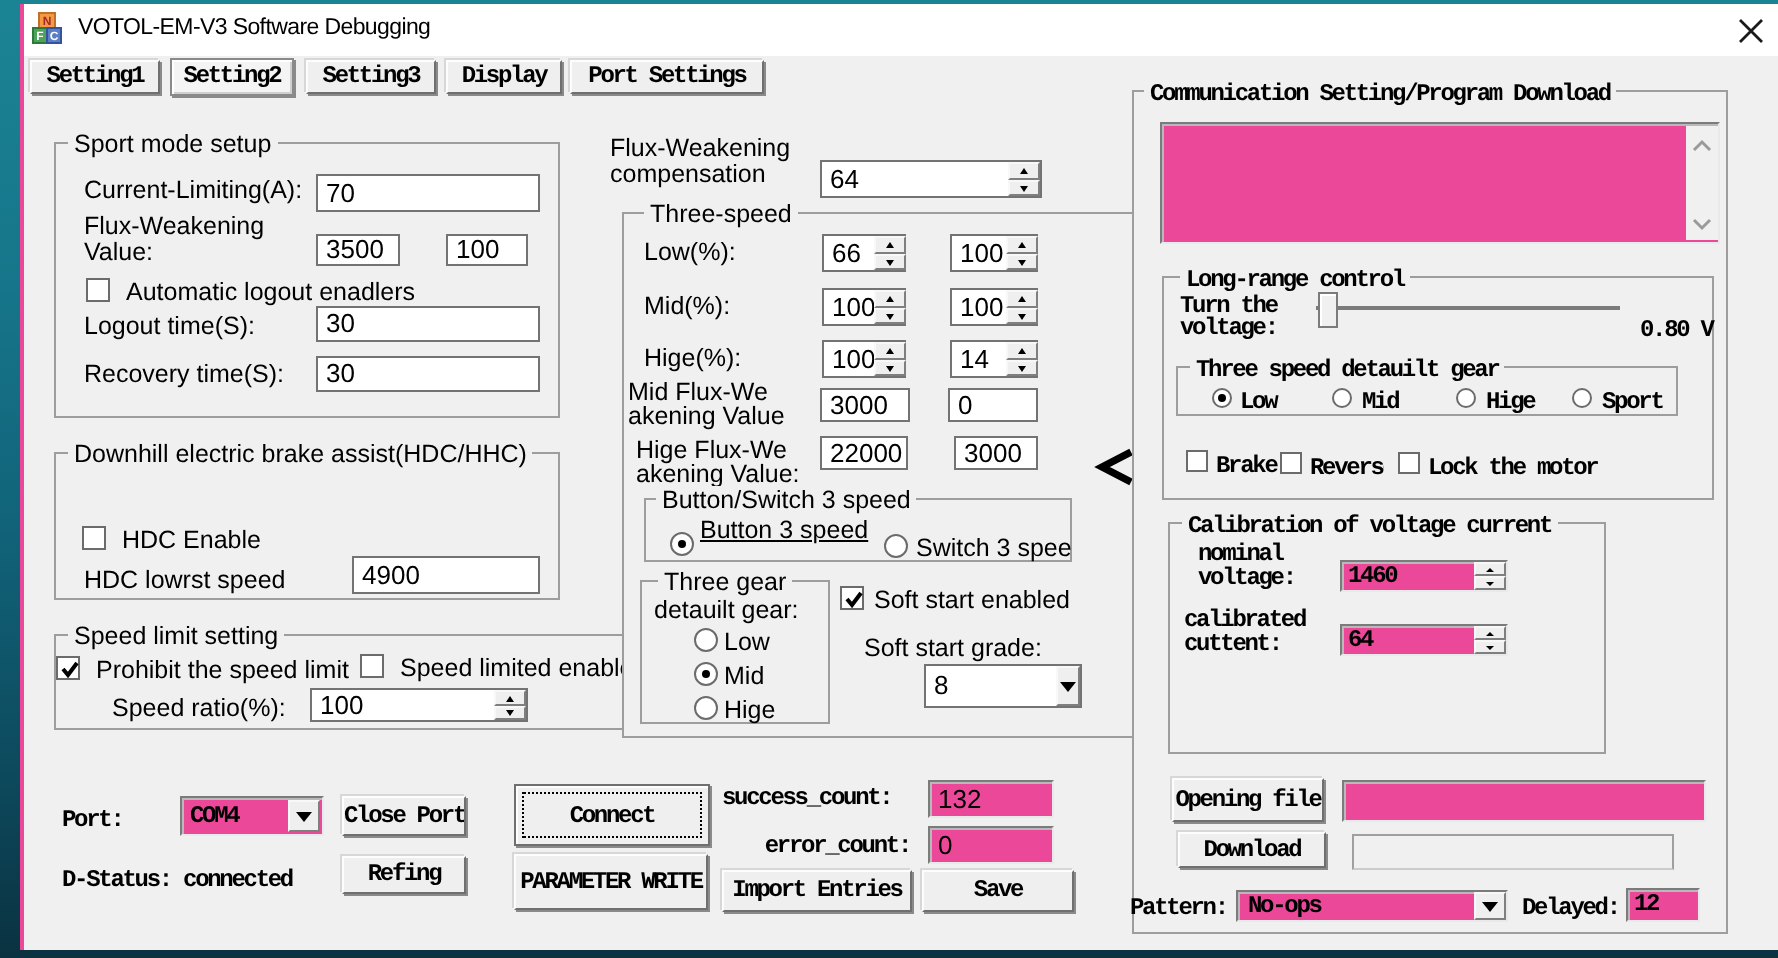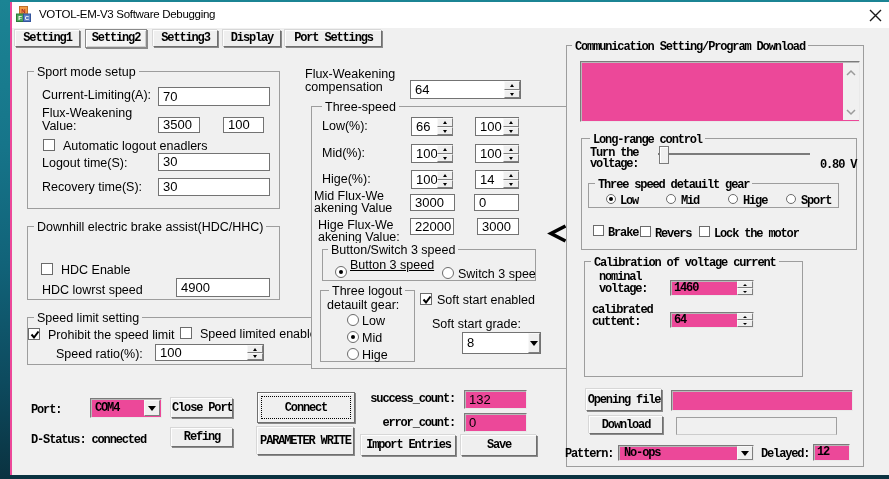--- a/index.html
+++ b/index.html
@@ -198,21 +198,21 @@
 
 <div class="grp" style="left:322px; top:249px; width:214px; height:32px;">
     <span class="t s" style="left:5px;">Button/Switch 3 speed</span>
   </div>
 <div class="rd sel" style="left:335px; top:266px;"></div>
 <div class="lbl s" style="left:350px; top:258px;text-decoration:underline;">Button 3 speed</div>
 <div class="rd" style="left:442px; top:267px;"></div>
 <div class="lbl s" style="left:458px; top:267px; width:78px; overflow:hidden;">Switch 3 speed</div>
 
 <div class="grp" style="left:320px; top:290px; width:95px; height:72px;">
-    <span class="t s" style="left:8px;">Three logout</span>
+    <span class="t s" style="left:8px;">Three gear</span>
   </div>
 <div class="lbl s" style="left:327px; top:298px;">detauilt gear:</div>
 <div class="rd" style="left:347px; top:314px;"></div>
 <div class="lbl s" style="left:362px; top:314px;">Low</div>
 <div class="rd sel" style="left:347px; top:331px;"></div>
 <div class="lbl s" style="left:362px; top:331px;">Mid</div>
 <div class="rd" style="left:347px; top:348px;"></div>
 <div class="lbl s" style="left:362px; top:348px;">Hige</div>
 
 <div class="cb" style="left:420px; top:293px;"></div>
@@ -300,19 +300,19 @@
 <div class="cmb-btn" style="left:144px; top:400px; width:16px; height:16px;"></div>
 <div class="btn m" style="left:171px; top:398px; width:62px; height:20px; line-height:18px;">Close Port</div>
 <div class="lbl m" style="left:31px; top:433px;">D-Status: connected</div>
 <div class="btn m" style="left:171px; top:428px; width:62px; height:19px; line-height:17px;">Refing</div>
 
 <div class="btn m" style="left:257px; top:392px; width:98px; height:31px; line-height:29px; border:1px solid #6f6f6f; box-shadow:1px 1px 0 #8a8a8a, inset 1px 1px 0 #fdfdfd;">
     <div style="position:absolute; left:3px; top:3px; right:3px; bottom:3px; border:1px dotted #000; line-height:23px;">Connect</div>
   </div>
 <div class="btn m" style="left:257px; top:427px; width:97px; height:28px; line-height:26px;">PARAMETER WRITE</div>
 
-<div class="lbl m" style="left:361px; top:392px; width:94px; text-align:right;">success_count:</div>
+<div class="lbl m" style="left:361px; top:392px; width:94px; ">success_count:</div>
 <div class="inp-sunken" style="left:464px; top:390px; width:63px; height:19px; line-height:17px; font-size:13px; padding-left:4px; font-family:'Liberation Sans',sans-serif;">132</div>
 <div class="lbl m" style="left:361px; top:416px; width:94px; text-align:right;">error_count:</div>
 <div class="inp-sunken" style="left:464px; top:413px; width:63px; height:19px; line-height:17px; font-size:13px; padding-left:4px; font-family:'Liberation Sans',sans-serif;">0</div>
 
 <div class="btn m" style="left:361px; top:435px; width:95px; height:21px; line-height:19px;">Import Entries</div>
 <div class="btn m" style="left:461px; top:435px; width:76px; height:21px; line-height:19px;">Save</div>
 
 </body></html>

